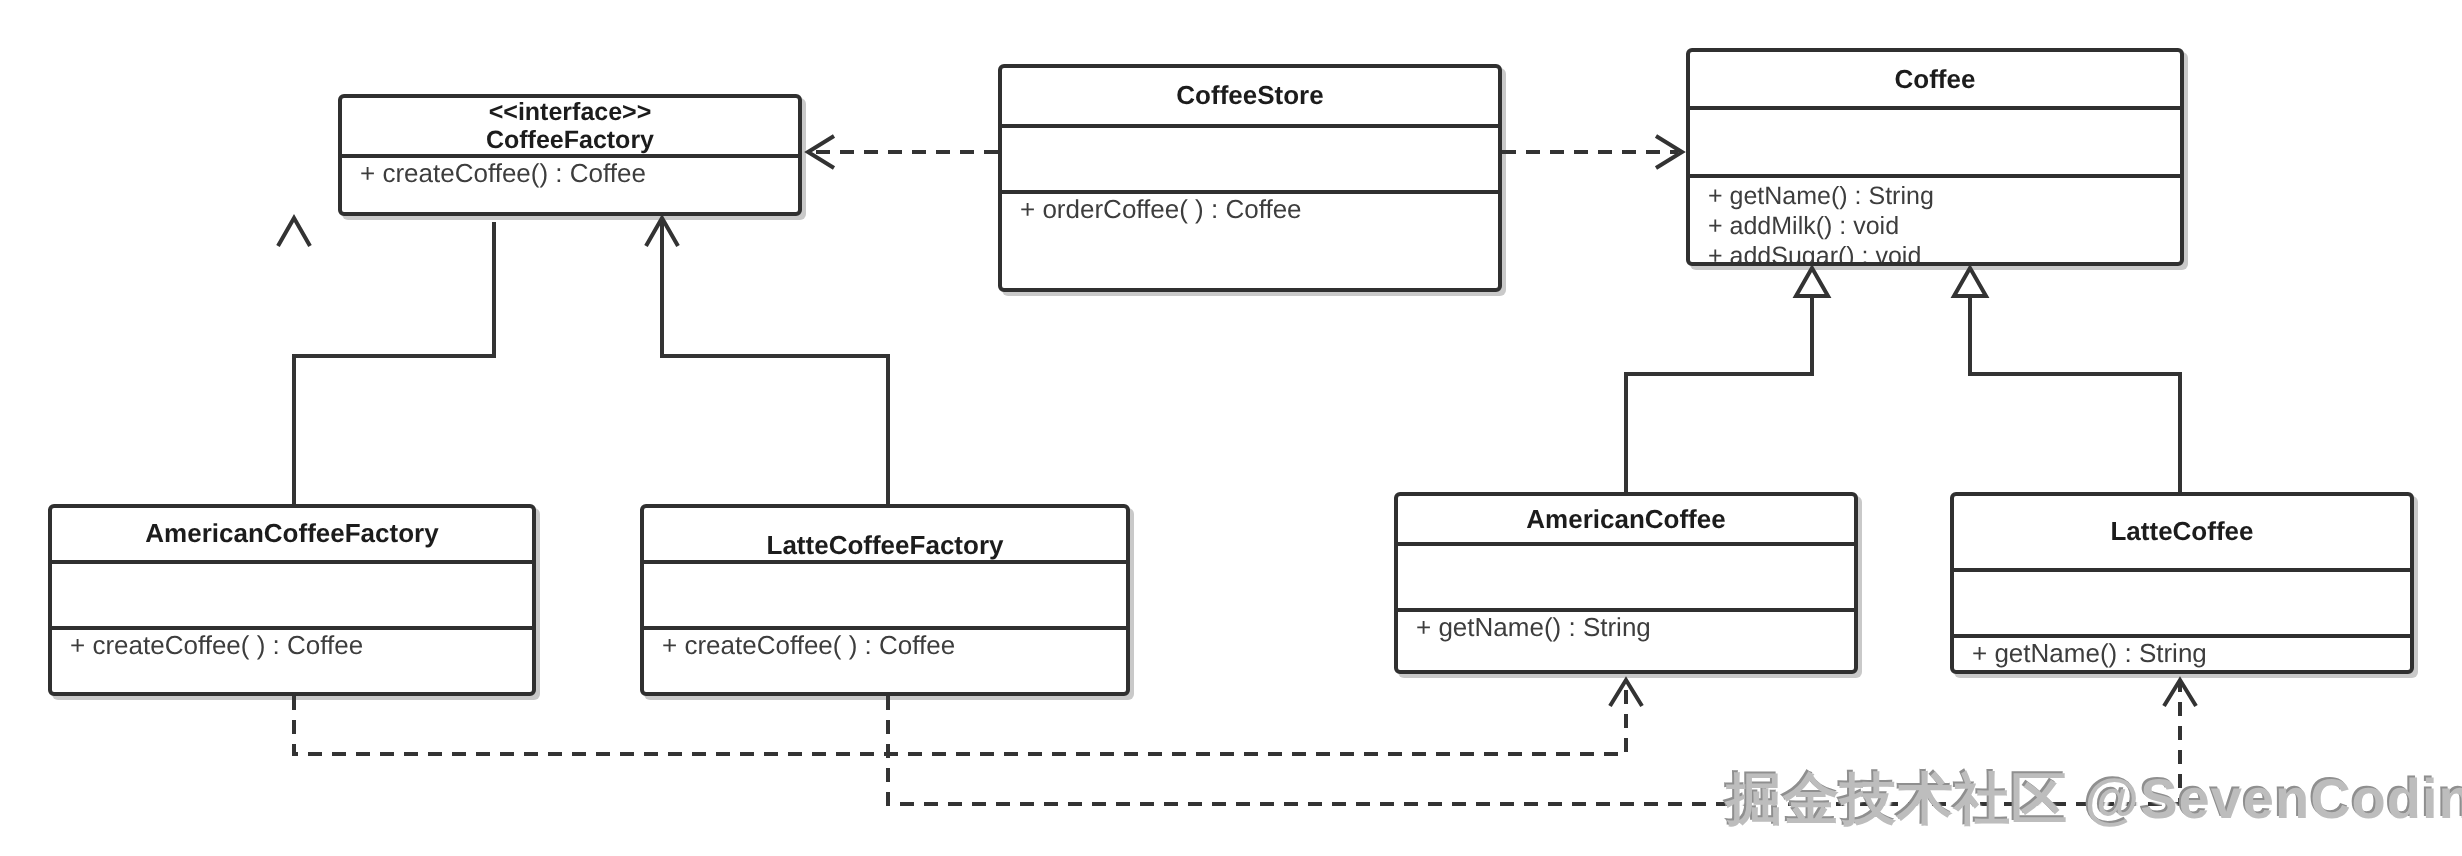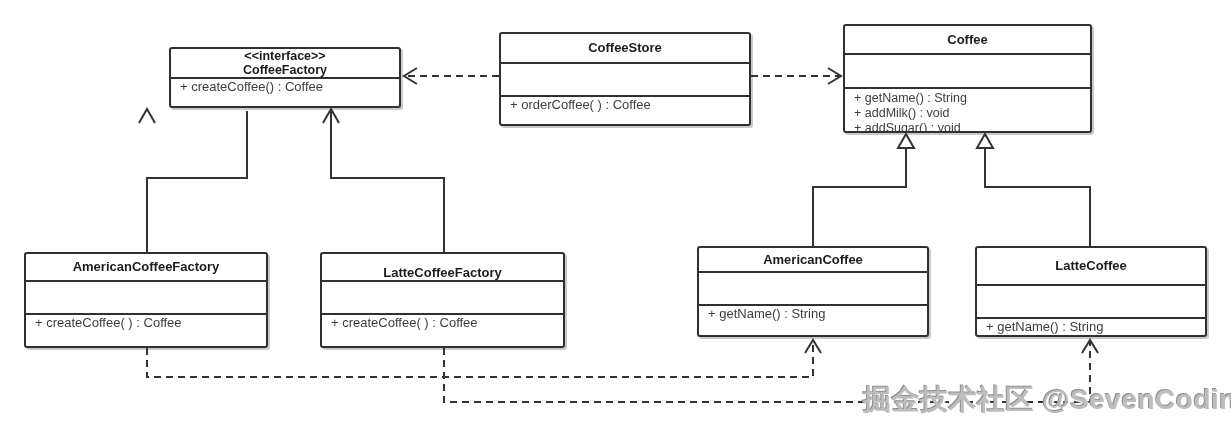--- a/index.html
+++ b/index.html
@@ -27,21 +27,21 @@
   .uml-attrs{border-top:2px solid #303030;flex:0 0 auto;}
   .uml-methods{
     border-top:2px solid #303030;flex:1 1 auto;overflow:hidden;
     display:flex;flex-direction:column;
     font-size:13px;color:#3d3d3d;line-height:15px;padding-left:9px;
   }
   .uml-methods .m-line{white-space:nowrap;}
 
   #box-coffeefactory{left:169px;top:47px;width:232px;height:61px;}
   #box-coffeefactory .uml-title{height:28px;font-size:12.5px;border-radius:12px;}
-  #box-coffeestore{left:499px;top:32px;width:252px;height:94px;}
+  #box-coffeestore{left:499px;top:32px;width:252px;height:114px;}
   #box-coffeestore .uml-title{height:28px;}
   #box-coffeestore .uml-attrs{height:31px;}
   #box-coffee{left:843px;top:24px;width:249px;height:109px;}
   #box-coffee .uml-title{height:27px;}
   #box-coffee .uml-attrs{height:32px;}
   #box-coffee .uml-methods{font-size:12.5px;line-height:15px;justify-content:flex-start;padding-top:2px;}
   #box-americancoffeefactory{left:24px;top:252px;width:244px;height:96px;}
   #box-americancoffeefactory .uml-title{height:26px;}
   #box-americancoffeefactory .uml-attrs{height:31px;}
   #box-lattecoffeefactory{left:320px;top:252px;width:245px;height:96px;}

